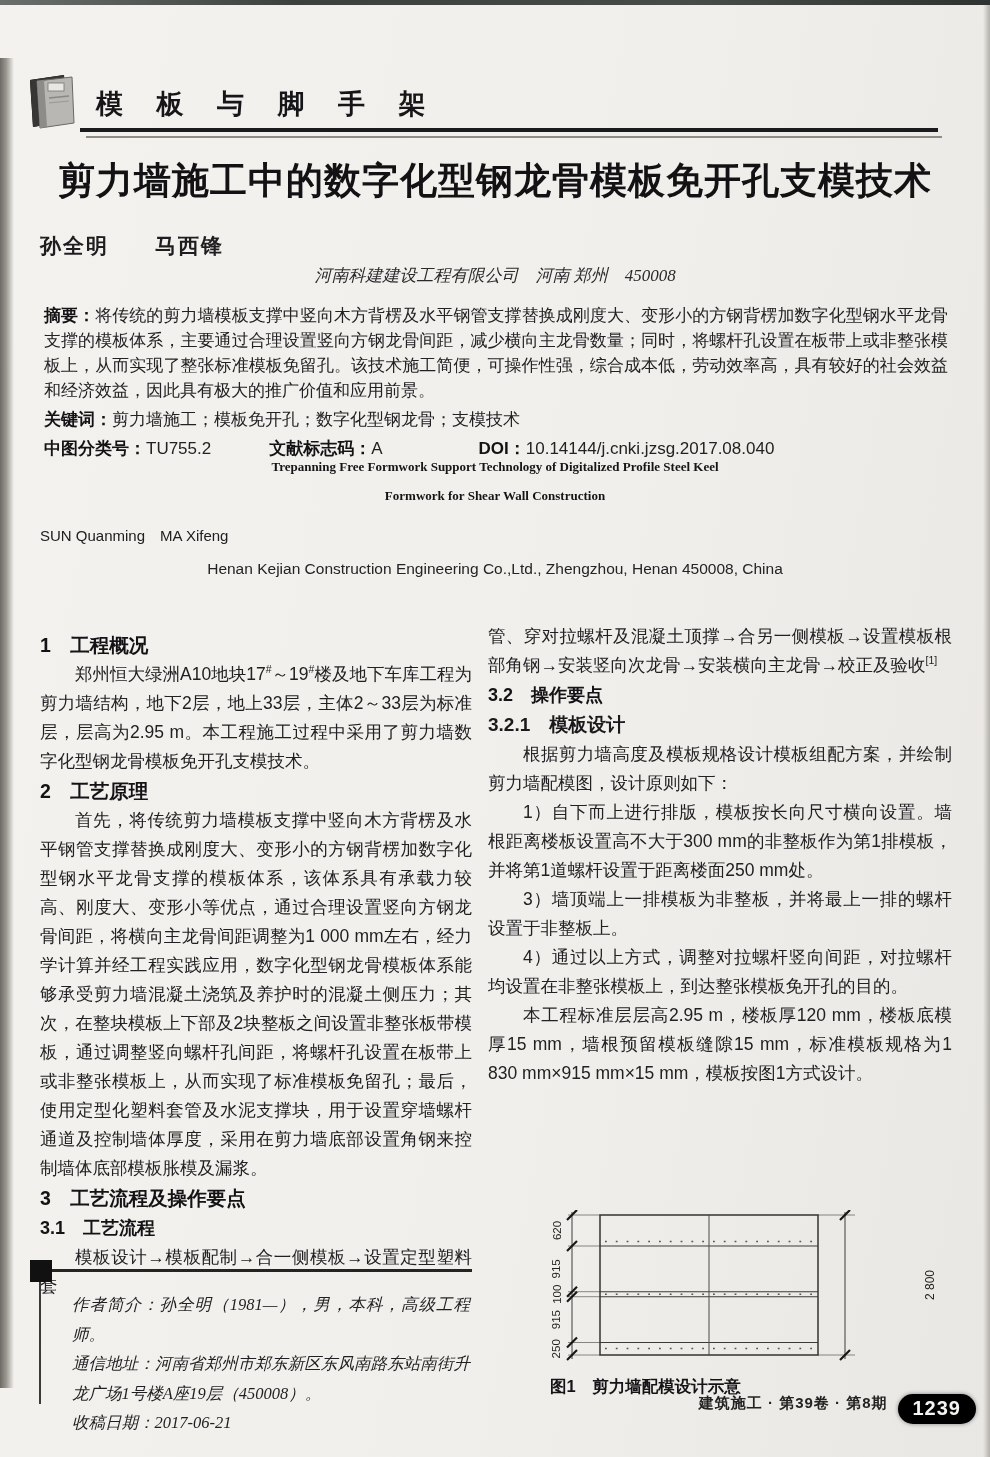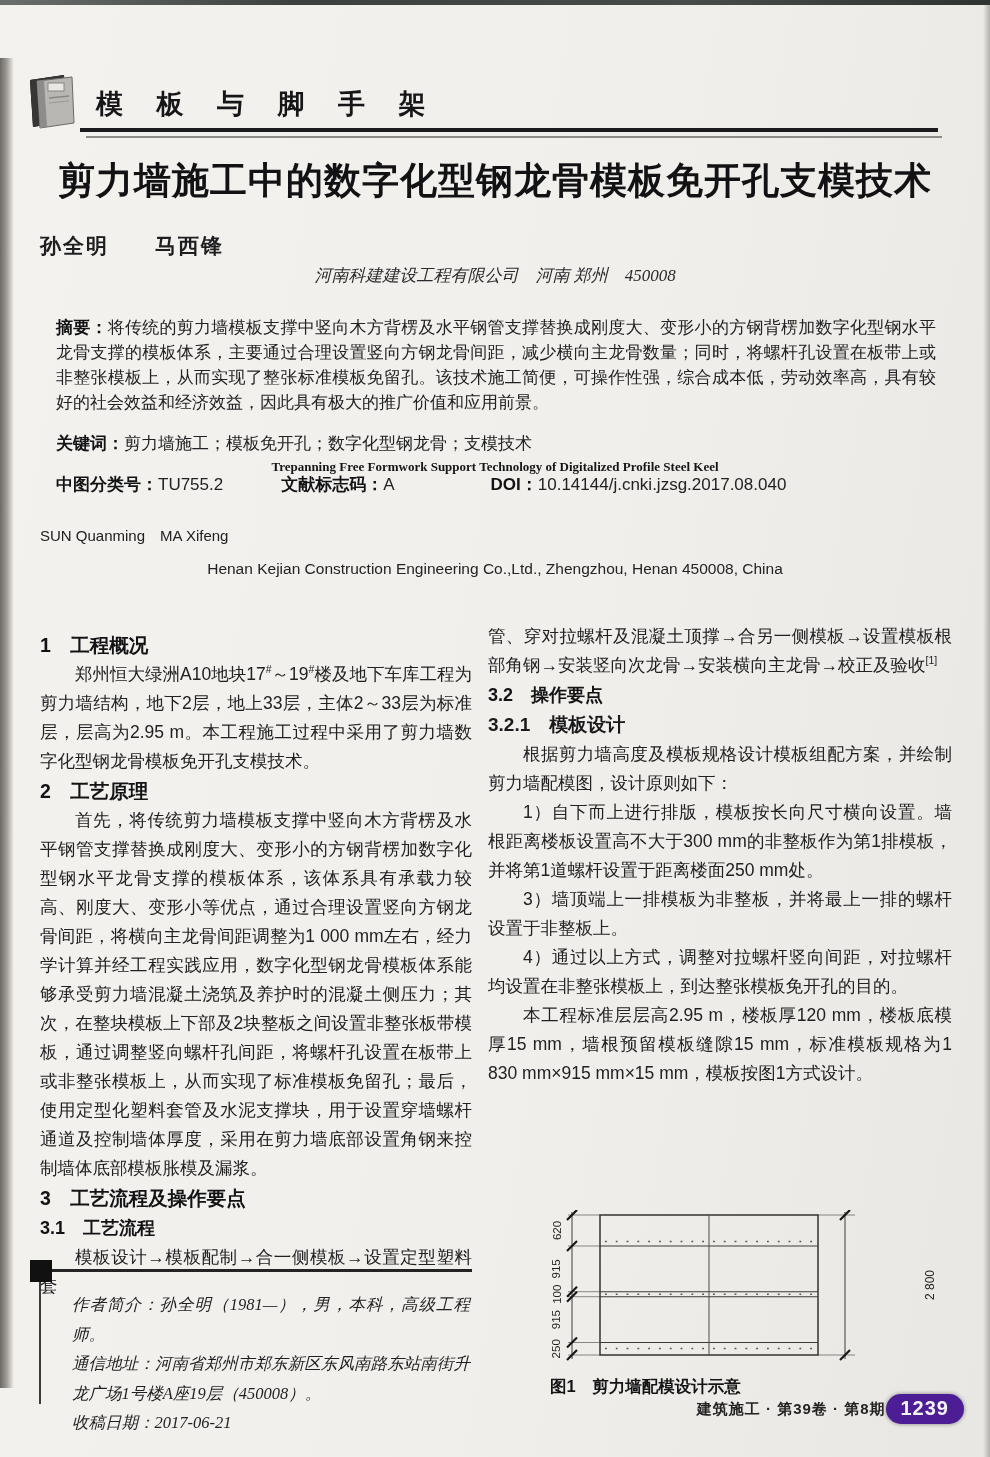--- a/index.html
+++ b/index.html
@@ -24,21 +24,21 @@
 
   .article-title{position:absolute;left:40px;top:156px;width:910px;text-align:center;
     font-size:37px;font-weight:800;letter-spacing:1px;color:#121214;}
   .authors-cn{position:absolute;left:40px;top:232px;width:910px;text-align:left;
     font-size:21px;font-weight:bold;letter-spacing:2px;}
   .affil-cn{position:absolute;left:40px;top:264px;width:910px;text-align:center;
     font-size:17px;font-family:"Liberation Serif","DejaVu Serif",serif;font-style:italic;color:#2a2a2c;}
 
   .abstract-block{position:absolute;left:40px;top:299px;width:912px;
     font-size:17px;line-height:25px;text-align:justify;color:#222224;}
-  .abstract-block p{margin:16px;}
+  .abstract-block p{margin:4px;}
   .lbl{font-weight:bold;color:#131315;}
   .meta-row{margin-top:0;}
   .meta-row .sp1{display:inline-block;width:58px;}
   .meta-row .sp2{display:inline-block;width:96px;}
 
   .en-title{position:absolute;left:40px;top:452px;width:910px;text-align:center;
     font-family:"Liberation Serif","DejaVu Serif",serif;font-weight:bold;
     font-size:13px;line-height:29px;color:#151517;}
   .en-authors{position:absolute;left:40px;top:527px;width:910px;text-align:left;font-size:15px;color:#202022;}
   .en-affil{position:absolute;left:40px;top:560px;width:910px;text-align:center;font-size:15.5px;color:#232325;}
@@ -61,23 +61,23 @@
   .fn-vline{position:absolute;left:39px;top:1282px;width:2px;height:122px;background:#3a3a3a;}
   .fn-text{position:absolute;left:72px;top:1290px;width:398px;
     font-family:"Liberation Serif","DejaVu Serif",serif;font-style:italic;
     font-size:16.5px;line-height:29.5px;text-align:justify;color:#1f1f21;}
   .fn-text p{margin:0;}
 
   .figure-block{position:absolute;left:520px;top:1210px;width:440px;}
   .figure-caption{margin:10px 0 0 30px;width:320px;text-align:left;
     font-size:16.5px;font-weight:bold;color:#141416;}
 
-  .footer{position:absolute;top:1394px;right:26px;display:flex;align-items:center;gap:0;}
+  .footer{position:absolute;top:1394px;right:14px;display:flex;gap:10px;}
   .journal-info{font-size:15px;font-weight:bold;letter-spacing:1px;color:#222;}
-  .page-badge{background:#4c1d95;color:#f4f4f2;font-size:20px;font-weight:bold;
+  .page-badge{background:#000000;color:#f4f4f2;font-size:20px;font-weight:bold;
     padding:3px 15px 4px;border-radius:15px;letter-spacing:1px;
     box-shadow:0 0 4px rgba(0,0,0,.45);}
 </style>
 </head>
 <body>
 
 <div class="scan-top"></div>
 <div class="scan-left"></div>
 <div class="scan-right"></div>
 
@@ -101,20 +101,21 @@
 <div class="affil-cn">河南科建建设工程有限公司　河南 郑州　450008</div>
 
 <div class="abstract-block">
   <p><span class="lbl">摘要：</span><span>将传统的剪力墙模板支撑中竖向木方背楞及水平钢管支撑替换成刚度大、变形小的方钢背楞加数字化型钢水平龙骨支撑的模板体系，主要通过合理设置竖向方钢龙骨间距，减少横向主龙骨数量；同时，将螺杆孔设置在板带上或非整张模板上，从而实现了整张标准模板免留孔。该技术施工简便，可操作性强，综合成本低，劳动效率高，具有较好的社会效益和经济效益，因此具有极大的推广价值和应用前景。</span></p>
   <p><span class="lbl">关键词：</span><span>剪力墙施工；模板免开孔；数字化型钢龙骨；支模技术</span></p>
   <p class="meta-row"><span class="lbl">中图分类号：</span><span>TU755.2</span><span class="sp1"></span><span class="lbl">文献标志码：</span><span>A</span><span class="sp2"></span><span class="lbl">DOI：</span><span>10.14144/j.cnki.jzsg.2017.08.040</span></p>
 </div>
 
 <div class="en-title">
   <div>Trepanning Free Formwork Support Technology of Digitalized Profile Steel Keel</div>
+  <div>Formwork for Shear Wall Construction</div>
 </div>
 <div class="en-authors">SUN Quanming　MA Xifeng</div>
 <div class="en-affil">Henan Kejian Construction Engineering Co.,Ltd.,  Zhengzhou, Henan 450008, China</div>
 
 <div class="col col-left">
   <p class="h-num noindent">1　工程概况</p>
   <p><span>郑州恒大绿洲A10地块17</span><span class="sup">#</span><span>～19</span><span class="sup">#</span><span>楼及地下车库工程为剪力墙结构，地下2层，地上33层，主体2～33层为标准层，层高为2.95 m。本工程施工过程中采用了剪力墙数字化型钢龙骨模板免开孔支模技术。</span></p>
   <p class="h-num noindent mt14">2　工艺原理</p>
   <p>首先，将传统剪力墙模板支撑中竖向木方背楞及水平钢管支撑替换成刚度大、变形小的方钢背楞加数字化型钢水平龙骨支撑的模板体系，该体系具有承载力较高、刚度大、变形小等优点，通过合理设置竖向方钢龙骨间距，将横向主龙骨间距调整为1 000 mm左右，经力学计算并经工程实践应用，数字化型钢龙骨模板体系能够承受剪力墙混凝土浇筑及养护时的混凝土侧压力；其次，在整块模板上下部及2块整板之间设置非整张板带模板，通过调整竖向螺杆孔间距，将螺杆孔设置在板带上或非整张模板上，从而实现了标准模板免留孔；最后，使用定型化塑料套管及水泥支撑块，用于设置穿墙螺杆通道及控制墙体厚度，采用在剪力墙底部设置角钢来控制墙体底部模板胀模及漏浆。</p>
   <p class="h-num noindent mt20">3　工艺流程及操作要点</p>

